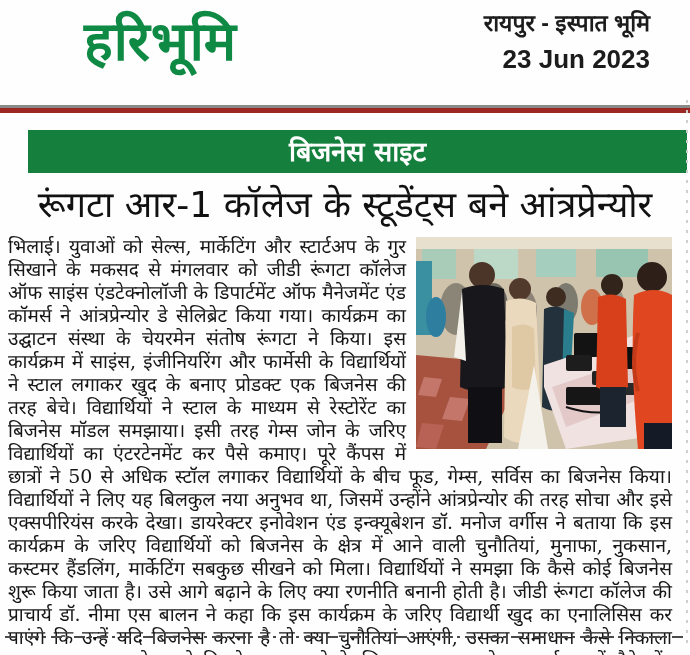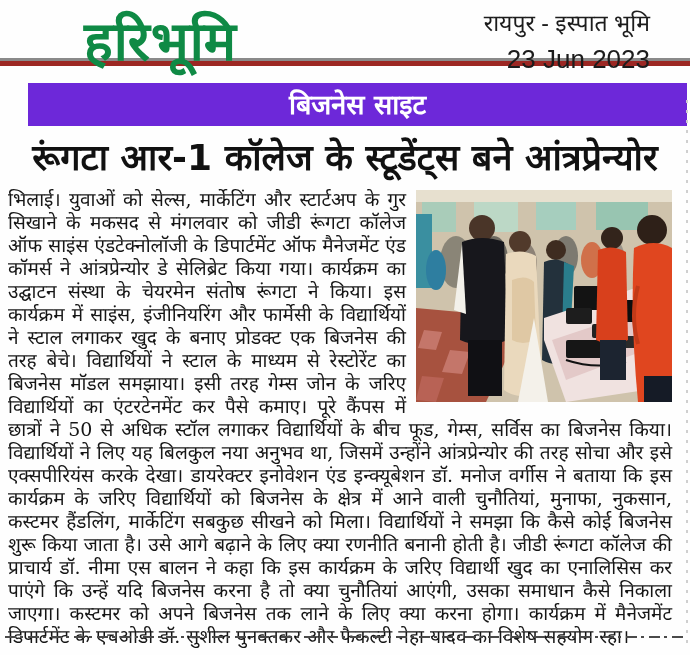--- a/index.html
+++ b/index.html
@@ -14,57 +14,58 @@
   
   .page::after{
     content:"";
     position:absolute;right:2px;top:100px;bottom:12px;width:2px;
     background:repeating-linear-gradient(180deg,#cfcfcf 0 3px,transparent 3px 10px);
     pointer-events:none;
   }
 
   
   .masthead{
-    position:relative;height:58px;
+    position:relative;height:105px;
   }
   .brand{
     position:absolute;left:84px;top:6px;
     font-size:54px;line-height:72px;
     font-weight:bold;
     letter-spacing:1px;
     color:#0f8a45;
     font-family:"DejaVu Sans", sans-serif;
   }
   .edition-block{
     position:absolute;right:40px;top:6px;
     text-align:right;
+    font-weight:bold;
   }
   .edition-line{
     font-size:23px;line-height:34px;color:#1c1c1c;
   }
   .edition-date{
     font-size:26px;line-height:38px;color:#1c1c1c;
   }
   .rule-gray{height:3px;background:#8a8a8a;}
   .rule-red{height:5px;background:#9c2723;}
 
   
   .kicker{
     margin:17px 3px 0 28px;
     height:43px;line-height:43px;
-    background:#6d28d9;
+    background:#15803d;
     color:#ffffff;
     font-size:27px;font-weight:bold;
     text-align:center;
     font-family:"DejaVu Sans", sans-serif;
   }
   .headline{
     margin:6px 4px 0 4px;
     font-size:36px;line-height:52px;
-    font-weight:bold;
+    font-weight:normal;
     color:#111111;
     text-align:center;
     white-space:nowrap;
     font-family:"DejaVu Sans", sans-serif;
   }
   .bodytext{
     margin:4px 18px 0 8px;
     font-size:19px;line-height:23px;
     text-align:justify;
     color:#151515;

